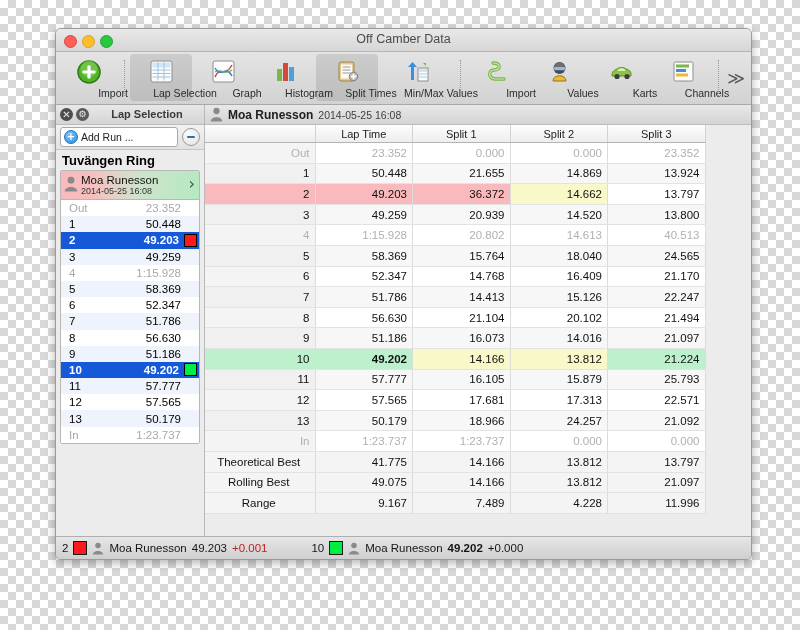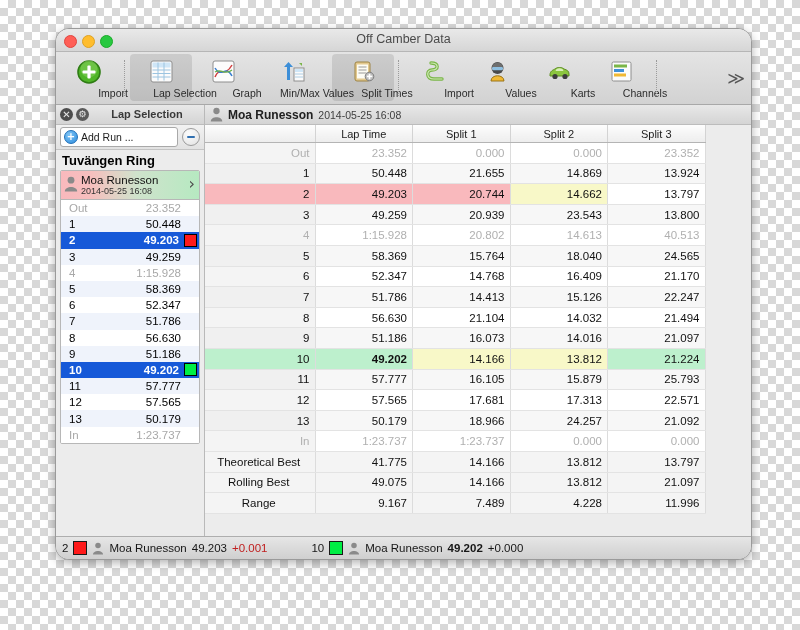--- a/index.html
+++ b/index.html
@@ -17,21 +17,21 @@
       linear-gradient(45deg,#d8d8d8 25%,transparent 25%,transparent 75%,#d8d8d8 75%);
     background-size:16px 16px;
     background-position:0 0, 8px 8px;
     background-color:#ffffff;
   }
   
   #window{
     position:absolute;left:55px;top:28px;width:695px;height:530px;
     background:#ececec;
     border:1px solid #9a9a9a;
-    border-radius:14px;
+    border-radius:6px;
     box-shadow:0 3px 10px rgba(0,0,0,.30);
     overflow:hidden;
     display:flex;flex-direction:column;
   }
   
   #titlebar{
     height:22px;flex:0 0 22px;position:relative;
     background:linear-gradient(to bottom,#e9e9e9,#d6d6d6);
     border-bottom:1px solid #b6b6b6;
   }
@@ -252,53 +252,63 @@
         <svg width="25" height="25" viewBox="0 0 25 25">
           <rect x="2" y="2" width="21" height="21" rx="2" fill="#fcfcfc" stroke="#8e8e8e"></rect>
           <path d="M4 18 C9 6,13 20,21 6" stroke="#d04040" fill="none" stroke-width="1.5"></path>
           <path d="M4 9 C10 20,15 5,21 17" stroke="#3a7fd0" fill="none" stroke-width="1.5"></path>
           <path d="M4 13 C11 9,14 17,21 11" stroke="#6ab048" fill="none" stroke-width="1.3"></path>
         </svg>
       </div>
       <div class="tb-lab">Graph</div>
     </div>
 
-
-    <div class="tb-item" style="width:78px">
-      <div class="tb-ico">
-        <svg width="25" height="25" viewBox="0 0 25 25">
-          <path d="M6 21 L6 8 L3 8 L7.5 3 L12 8 L9 8 L9 21 Z" fill="#3d8fd8"></path>
-          <rect x="13" y="9" width="10" height="13" fill="#fbfbfb" stroke="#8e8e8e"></rect>
-          <rect x="14" y="10" width="8" height="3" fill="#cfe6f7"></rect>
-          <g stroke="#9cc4e0" stroke-width=".8">
-            <line x1="14" y1="15" x2="22" y2="15"></line>
-              <line x1="14" y1="18" x2="22" y2="18"></line>
-          </g>
-          <path d="M18 4 L21 4 L21 7" fill="#7ab648"></path>
-        </svg>
-      </div>
-      <div class="tb-lab">Min/Max Values</div>
+    <div class="tb-item">
+      <div class="tb-ico">
+        <svg width="25" height="25" viewBox="0 0 25 25">
+          <rect x="4" y="10" width="5" height="12" fill="#7ab648"></rect>
+          <rect x="10" y="4" width="5" height="18" fill="#d24a3a"></rect>
+          <rect x="16" y="8" width="5" height="14" fill="#4f9fd8"></rect>
+        </svg>
+      </div>
+      <div class="tb-lab">Histogram</div>
     </div>
 
     <div class="tb-item sel">
       <div class="tb-ico">
         <svg width="25" height="25" viewBox="0 0 25 25">
           <rect x="4" y="3" width="15" height="19" rx="2" fill="#e3c98f" stroke="#9d8446"></rect>
           <rect x="6" y="5.5" width="11" height="14" fill="#fdfcf4"></rect>
           <g stroke="#9a9a9a" stroke-width="1">
             <line x1="7.5" y1="8" x2="15.5" y2="8"></line>
               <line x1="7.5" y1="11" x2="15.5" y2="11"></line>
             <line x1="7.5" y1="14" x2="15.5" y2="14"></line>
           </g>
           <circle cx="18.5" cy="17.5" r="4.3" fill="#bdbdbd" stroke="#7e7e7e"></circle>
           <rect x="17.7" y="14.8" width="1.6" height="5.4" fill="#fff"></rect>
           <rect x="15.9" y="16.6" width="5.4" height="1.6" fill="#fff"></rect>
         </svg>
       </div>
       <div class="tb-lab">Split Times</div>
+    </div>
+
+    <div class="tb-item" style="width:78px">
+      <div class="tb-ico">
+        <svg width="25" height="25" viewBox="0 0 25 25">
+          <path d="M6 21 L6 8 L3 8 L7.5 3 L12 8 L9 8 L9 21 Z" fill="#3d8fd8"></path>
+          <rect x="13" y="9" width="10" height="13" fill="#fbfbfb" stroke="#8e8e8e"></rect>
+          <rect x="14" y="10" width="8" height="3" fill="#cfe6f7"></rect>
+          <g stroke="#9cc4e0" stroke-width=".8">
+            <line x1="14" y1="15" x2="22" y2="15"></line>
+              <line x1="14" y1="18" x2="22" y2="18"></line>
+          </g>
+          <path d="M18 4 L21 4 L21 7" fill="#7ab648"></path>
+        </svg>
+      </div>
+      <div class="tb-lab">Min/Max Values</div>
     </div>
 
     <div class="tb-sep"></div>
 
     <div class="tb-item">
       <div class="tb-ico">
         <svg width="25" height="25" viewBox="0 0 25 25">
           <path d="M8 4 C16 4,16 11,9 11 C3 11,3 20,11 20 L19 20" stroke="#7ab648" stroke-width="3.4" fill="none" stroke-linecap="round"></path>
           <path d="M8 4 C16 4,16 11,9 11 C3 11,3 20,11 20 L19 20" stroke="#cfe8b6" stroke-width="1.2" fill="none" stroke-linecap="round"></path>
         </svg>
@@ -503,29 +513,29 @@
               <tr class="alt">
                 <td class="lbl ">1</td>
                 <td class="white">50.448</td>
                 <td class="white">21.655</td>
                 <td class="white">14.869</td>
                 <td class="white">13.924</td>
               </tr>
               <tr class="">
                 <td class="lbl pink">2</td>
                 <td class="pink">49.203</td>
-                <td class="pink">20.744</td>
+                <td class="pink">36.372</td>
                 <td class="yellow">14.662</td>
                 <td class="white">13.797</td>
               </tr>
               <tr class="alt">
                 <td class="lbl ">3</td>
                 <td class="white">49.259</td>
                 <td class="white">20.939</td>
-                <td class="white">23.543</td>
+                <td class="white">14.520</td>
                 <td class="white">13.800</td>
               </tr>
               <tr class="dim ">
                 <td class="lbl ">4</td>
                 <td class="white">1:15.928</td>
                 <td class="white">20.802</td>
                 <td class="white">14.613</td>
                 <td class="white">40.513</td>
               </tr>
               <tr class="alt">
@@ -546,21 +556,21 @@
                 <td class="lbl ">7</td>
                 <td class="white">51.786</td>
                 <td class="white">14.413</td>
                 <td class="white">15.126</td>
                 <td class="white">22.247</td>
               </tr>
               <tr class="">
                 <td class="lbl ">8</td>
                 <td class="white">56.630</td>
                 <td class="white">21.104</td>
-                <td class="white">14.032</td>
+                <td class="white">20.102</td>
                 <td class="white">21.494</td>
               </tr>
               <tr class="alt">
                 <td class="lbl ">9</td>
                 <td class="white">51.186</td>
                 <td class="white">16.073</td>
                 <td class="purple">14.016</td>
                 <td class="white">21.097</td>
               </tr>
               <tr class="">

